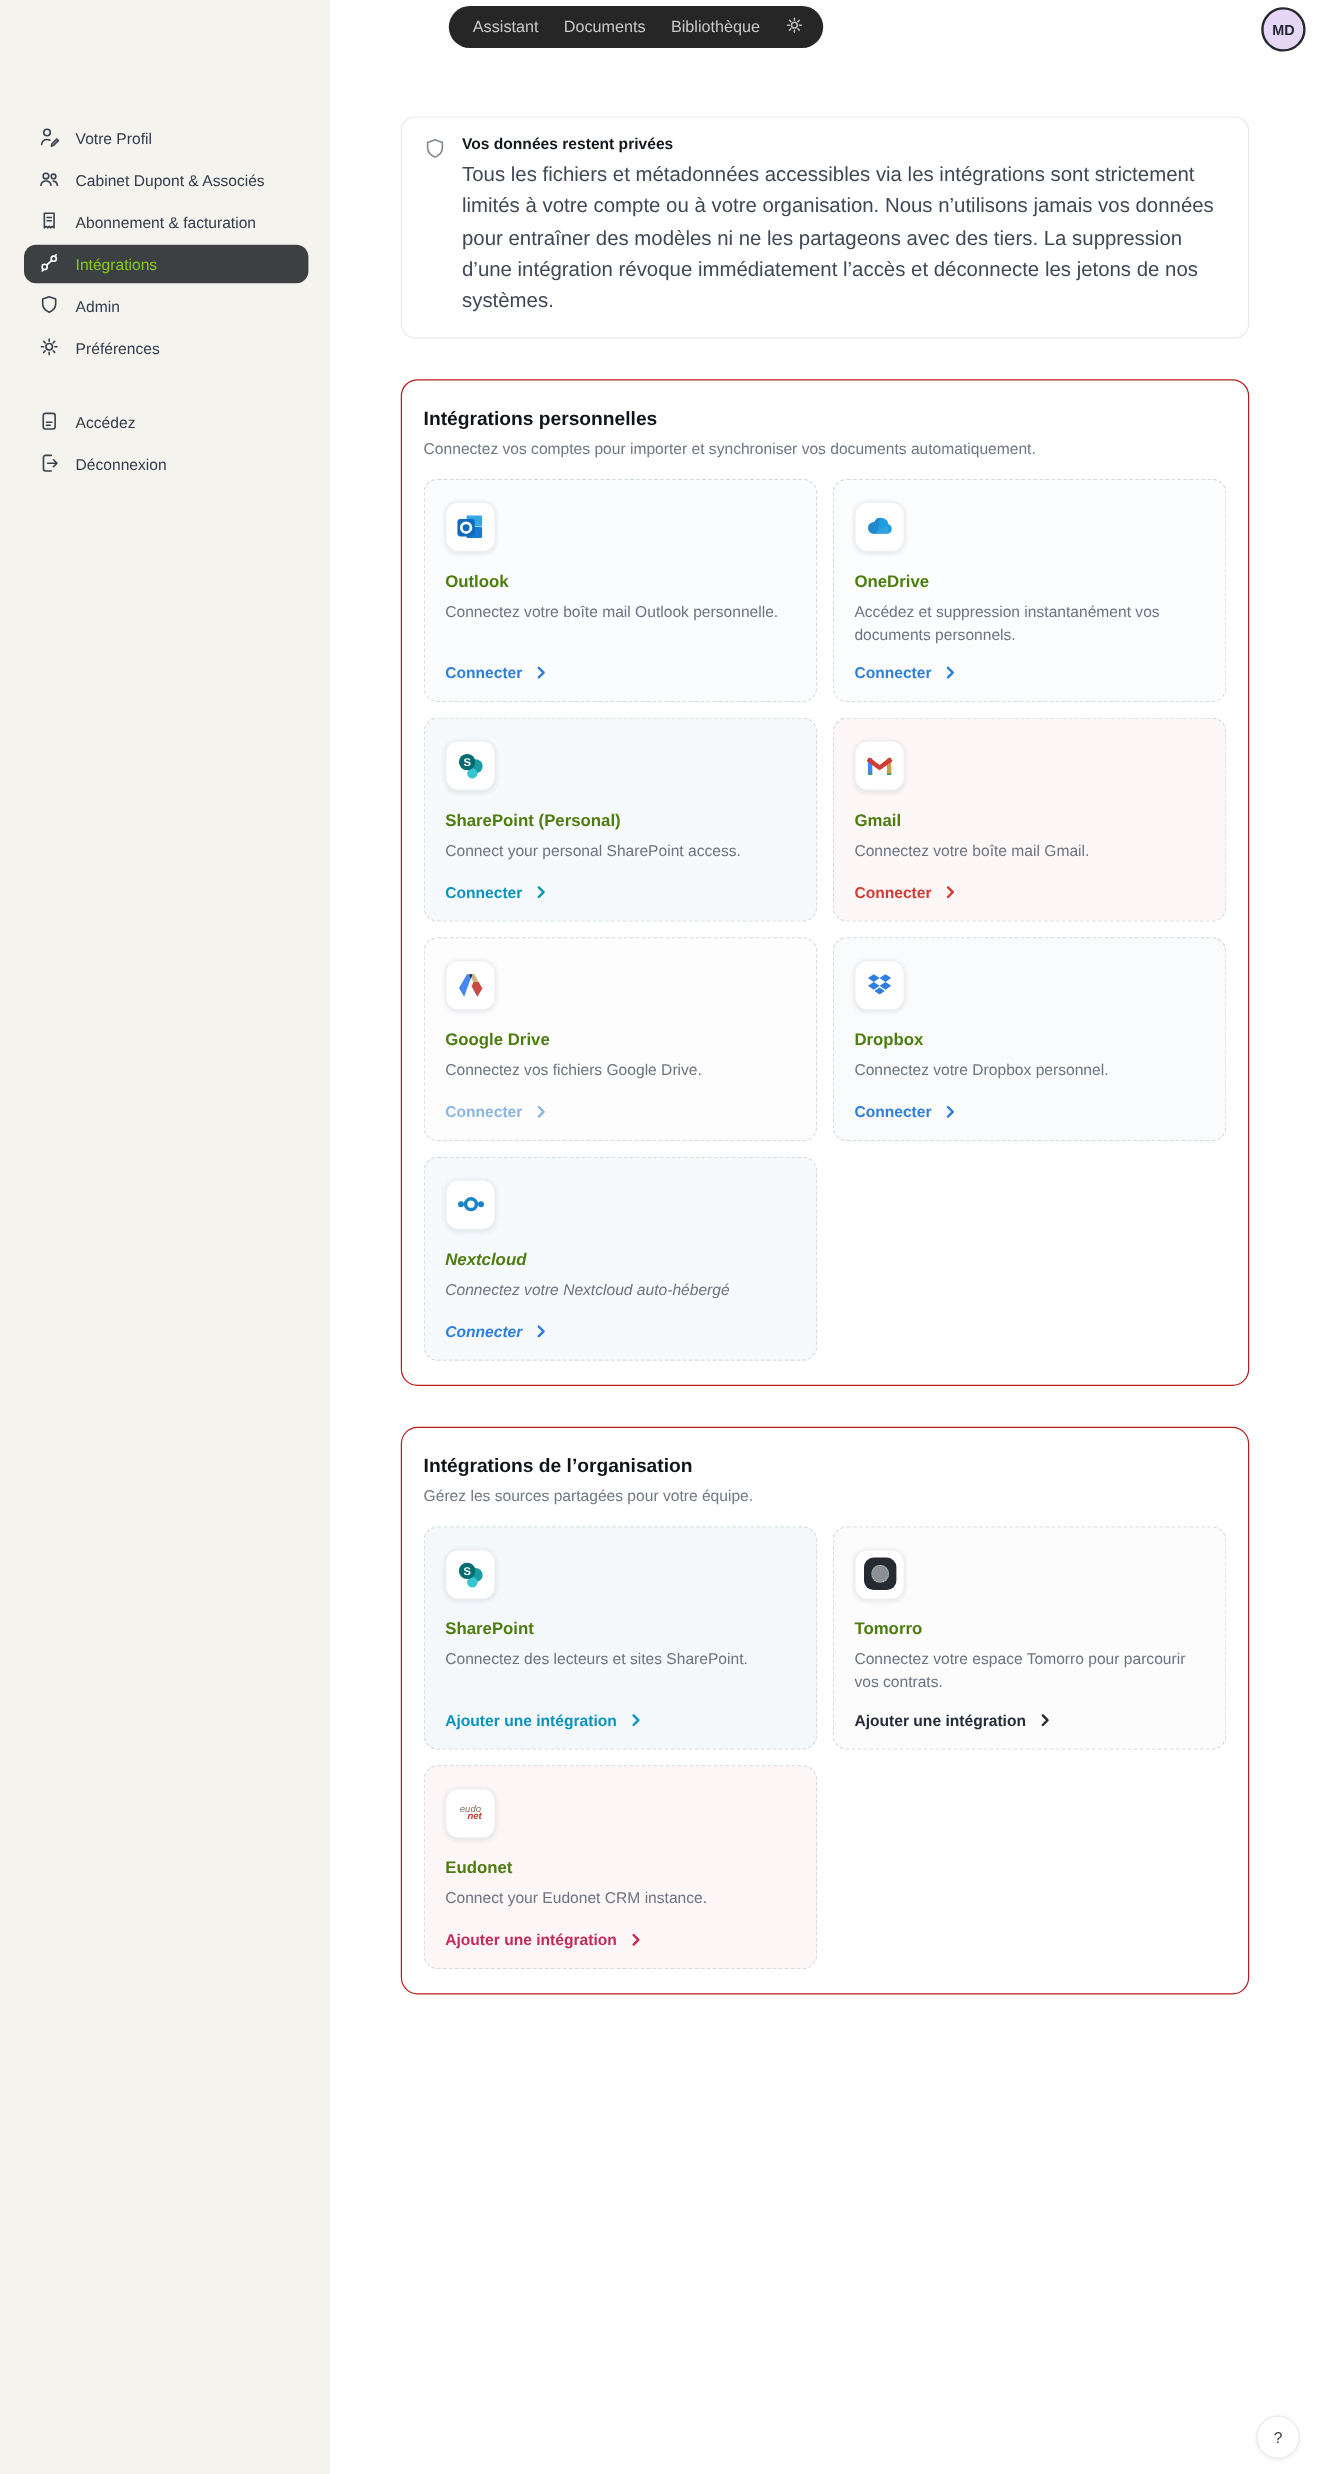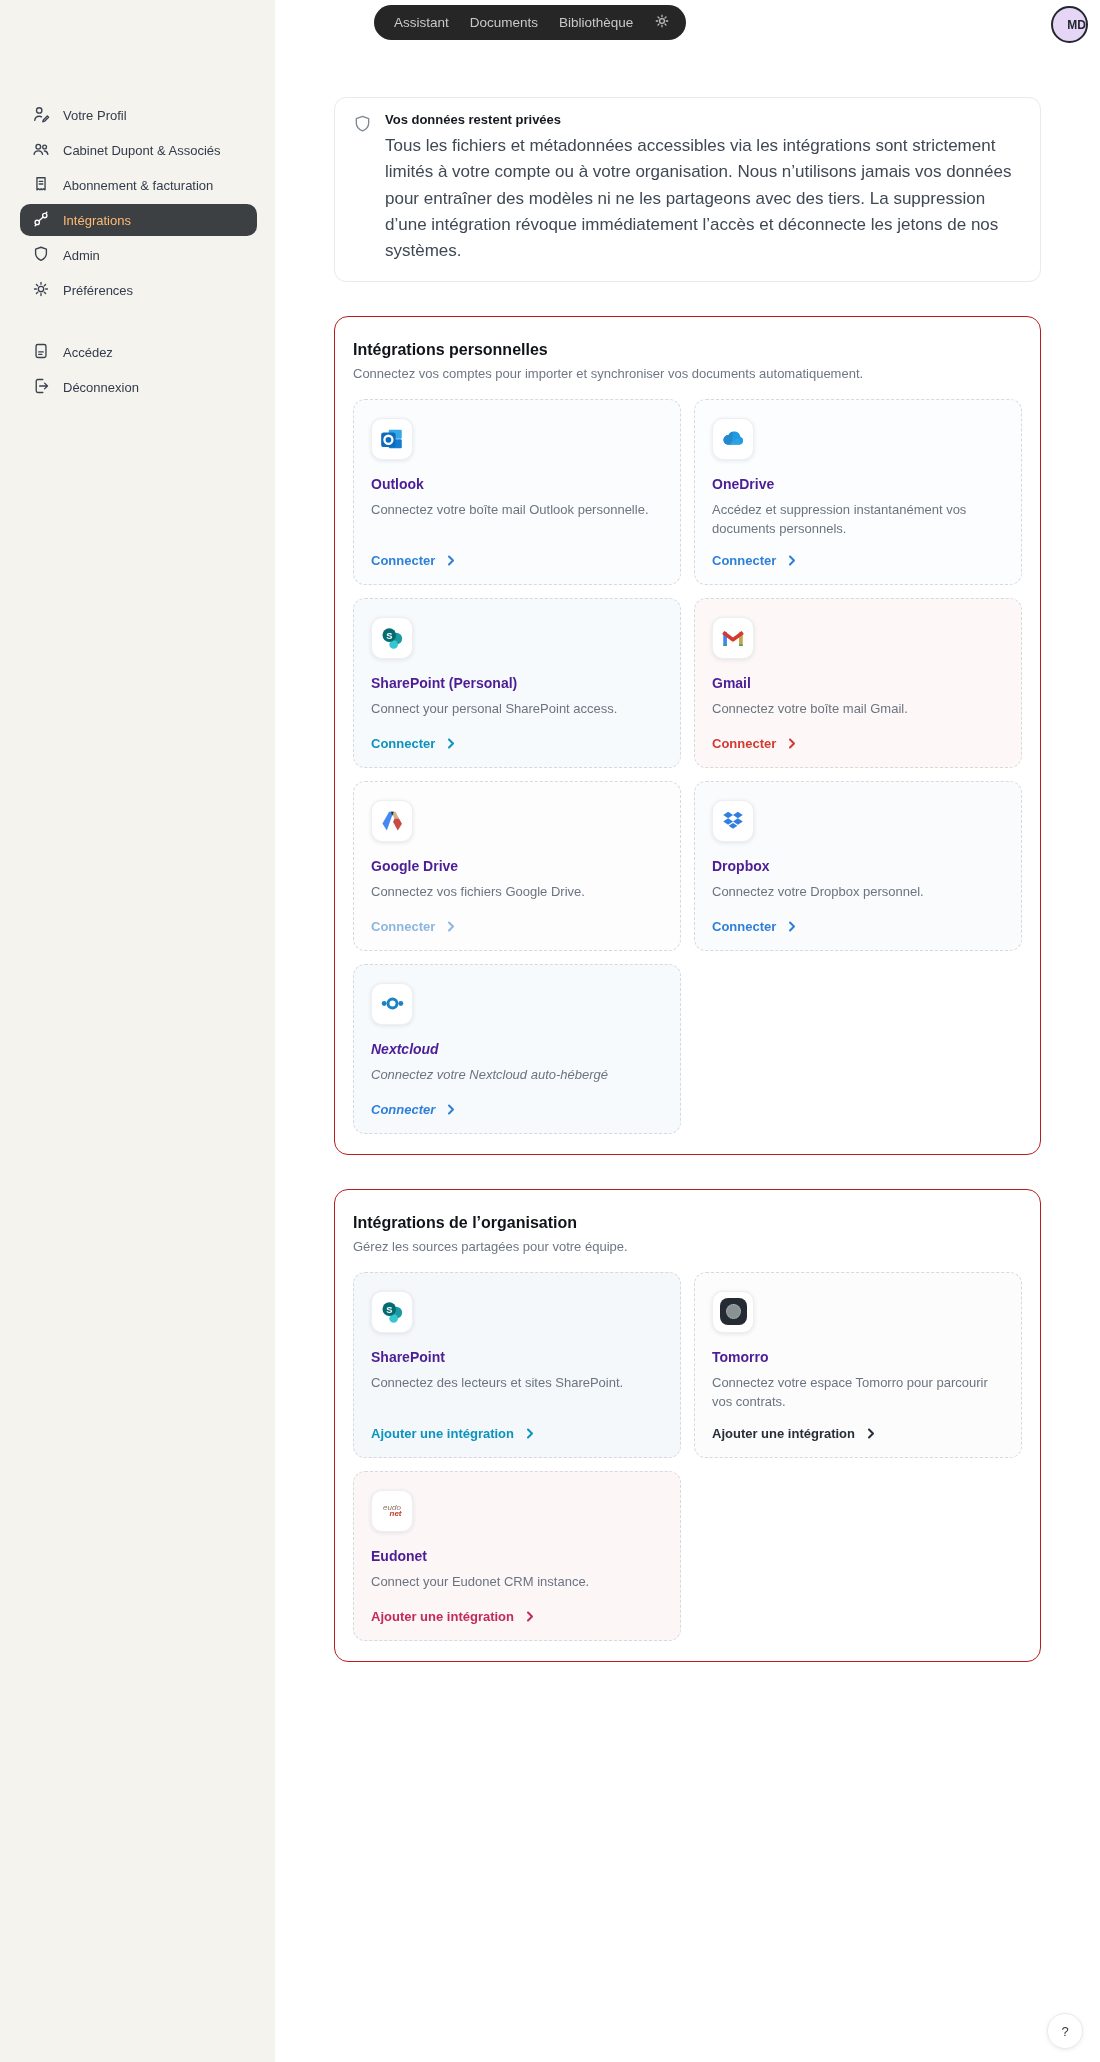--- a/index.html
+++ b/index.html
@@ -9,34 +9,34 @@
     background:#ffffff; font-family:"Liberation Sans", sans-serif; color:#1c222b;
   }
   
   .sidebar { position:absolute; left:0; top:0; width:275px; height:100%; background:#f4f3ee; }
   .side-nav { padding-top:96px; }
   .side-item {
     display:flex; align-items:center; gap:13px; height:32px; margin:3px 18px 3px 20px;
     padding:0 12px; border-radius:10px; color:#323b4c; font-size:13px; cursor:pointer; white-space:nowrap;
   }
   .side-item svg { flex:0 0 auto; stroke:#39424f; }
-  .side-item.active { background:#3d4043; color:#fdba74; }
+  .side-item.active { background:#3d4043; color:#84cc16; }
   .side-item.active svg { stroke:#ffffff; }
   .side-group-gap { height:24px; }
   
   .top-pill {
     position:absolute; left:374px; top:5px; height:35px; border-radius:18px;
     background:#262626; display:flex; align-items:center; gap:21px; padding:0 16px 0 20px;
     color:#c9c9cb; font-size:13.5px; z-index:5;
   }
   .top-pill .nav-item { cursor:pointer; }
   .top-shield { position:absolute; left:1023px; top:12px; }
   .avatar {
     position:absolute; left:1051px; top:6px; width:37px; height:37px; border-radius:50%;
-    background:#e6d6f6; border:2px solid #23272f; display:flex; align-items:center; justify-content:flex-end;
+    background:#e6d6f6; border:2px solid #23272f; display:flex; align-items:center; justify-content:center;
     font-size:12px; font-weight:bold; color:#23272f; cursor:pointer; z-index:5;
   }
   
   .main { position:absolute; left:275px; top:0; width:825px; height:100%; background:#fff; }
   .content { width:707px; margin:0 auto; padding-top:97px; }
   .privacy {
     display:flex; gap:13px; border:1px solid #e7e9ec; border-radius:12px; background:#fff;
     padding:14px 18px 16px;
   }
   .privacy-title { font-size:13px; font-weight:bold; color:#15181e; margin:0 0 6px; }
@@ -51,21 +51,21 @@
   .card {
     border:1px dashed #d5dae0; border-radius:12px; padding:18px 17px 16px;
     display:flex; flex-direction:column; min-height:170px; cursor:pointer;
   }
   .card.tall { min-height:186px; }
   .tile {
     width:42px; height:42px; border-radius:11px; background:#fff; border:1px solid #edeff2;
     box-shadow:0 1px 4px rgba(20,30,50,.10); display:flex; align-items:center; justify-content:center;
     margin-bottom:14px;
   }
-  .card-title { font-size:14px; font-weight:bold; color:#4c1d95; margin:2px 0 9px; }
+  .card-title { font-size:14px; font-weight:bold; color:#4d7c0f; margin:2px 0 9px; }
   .card-desc { font-size:13px; color:#6b7480; line-height:1.45; margin:0 0 14px; }
   .card-action { margin-top:auto; font-size:13px; font-weight:bold; display:flex; align-items:center; gap:12px; }
   .card-action svg { stroke:currentColor; }
   
   .bg-outlook   { background:#fafcfe; }
   .bg-onedrive  { background:#fcfdfe; }
   .bg-spp       { background:#f7fafc; }
   .bg-gmail     { background:#fdf8f7; }
   .bg-gdrive    { background:#fdfdfe; }
   .bg-dropbox   { background:#fafbfc; }

